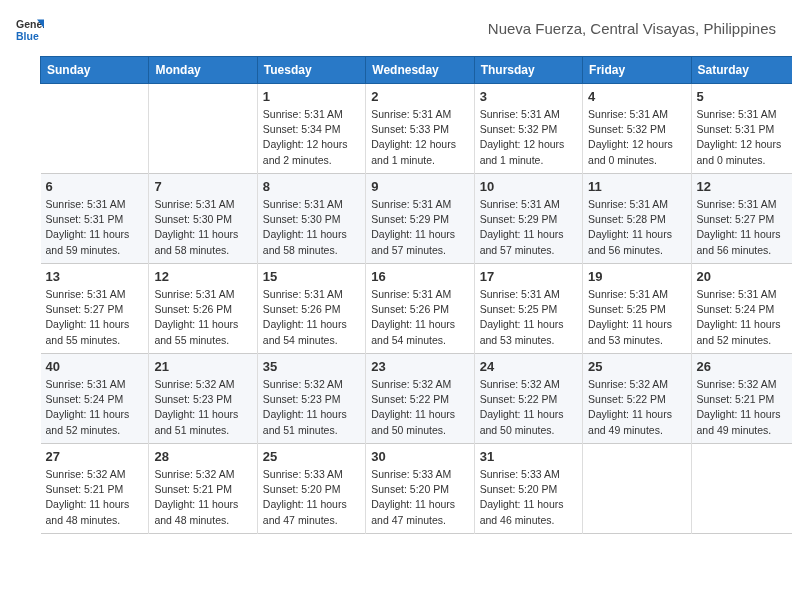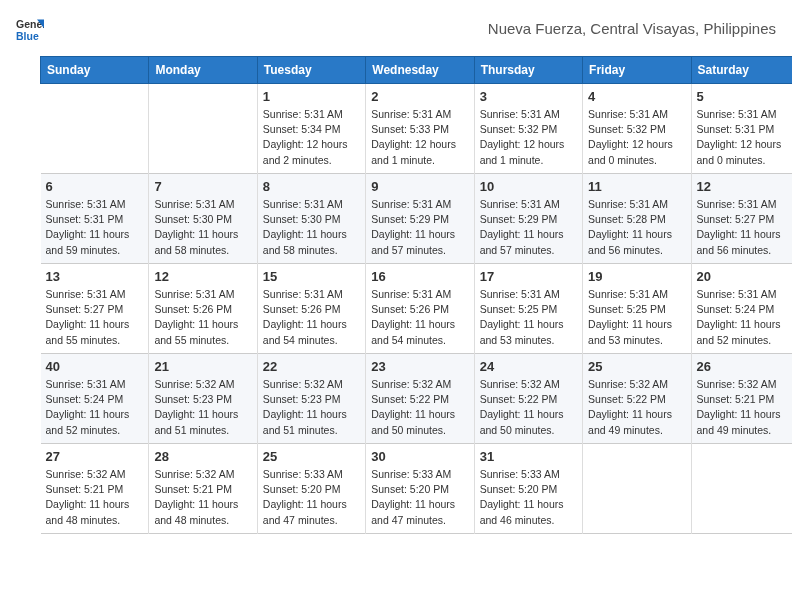--- a/index.html
+++ b/index.html
@@ -263,21 +263,21 @@
 and 52 minutes.</div>
         </td>
         <td>
           <div class="day-number">21</div>
           <div class="day-info" style="white-space: pre-line;">Sunrise: 5:32 AM
 Sunset: 5:23 PM
 Daylight: 11 hours
 and 51 minutes.</div>
         </td>
         <td>
-          <div class="day-number">22</div>
+          <div class="day-number">35</div>
           <div class="day-info" style="white-space: pre-line;">Sunrise: 5:32 AM
 Sunset: 5:23 PM
 Daylight: 11 hours
 and 51 minutes.</div>
         </td>
         <td>
           <div class="day-number">23</div>
           <div class="day-info" style="white-space: pre-line;">Sunrise: 5:32 AM
 Sunset: 5:22 PM
 Daylight: 11 hours

